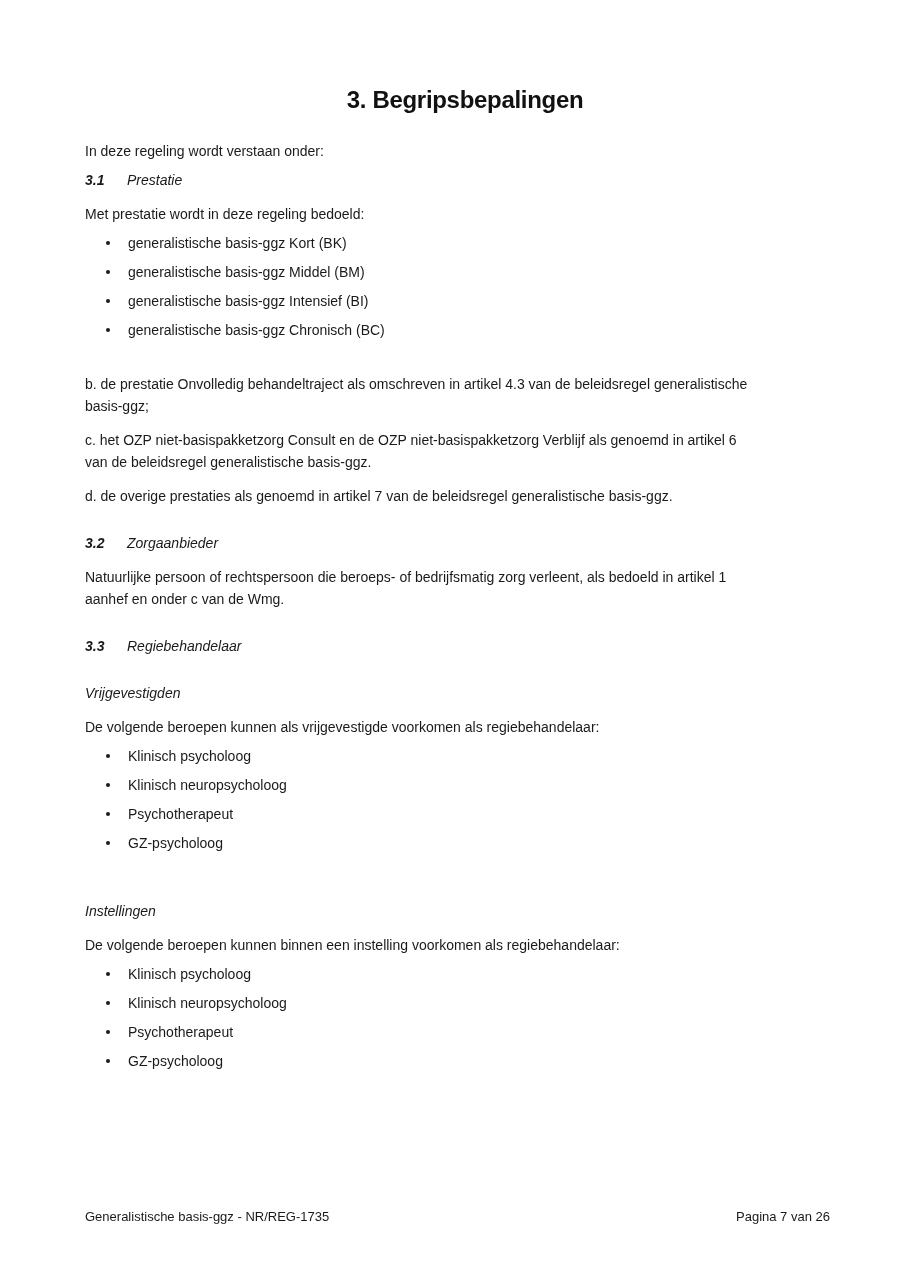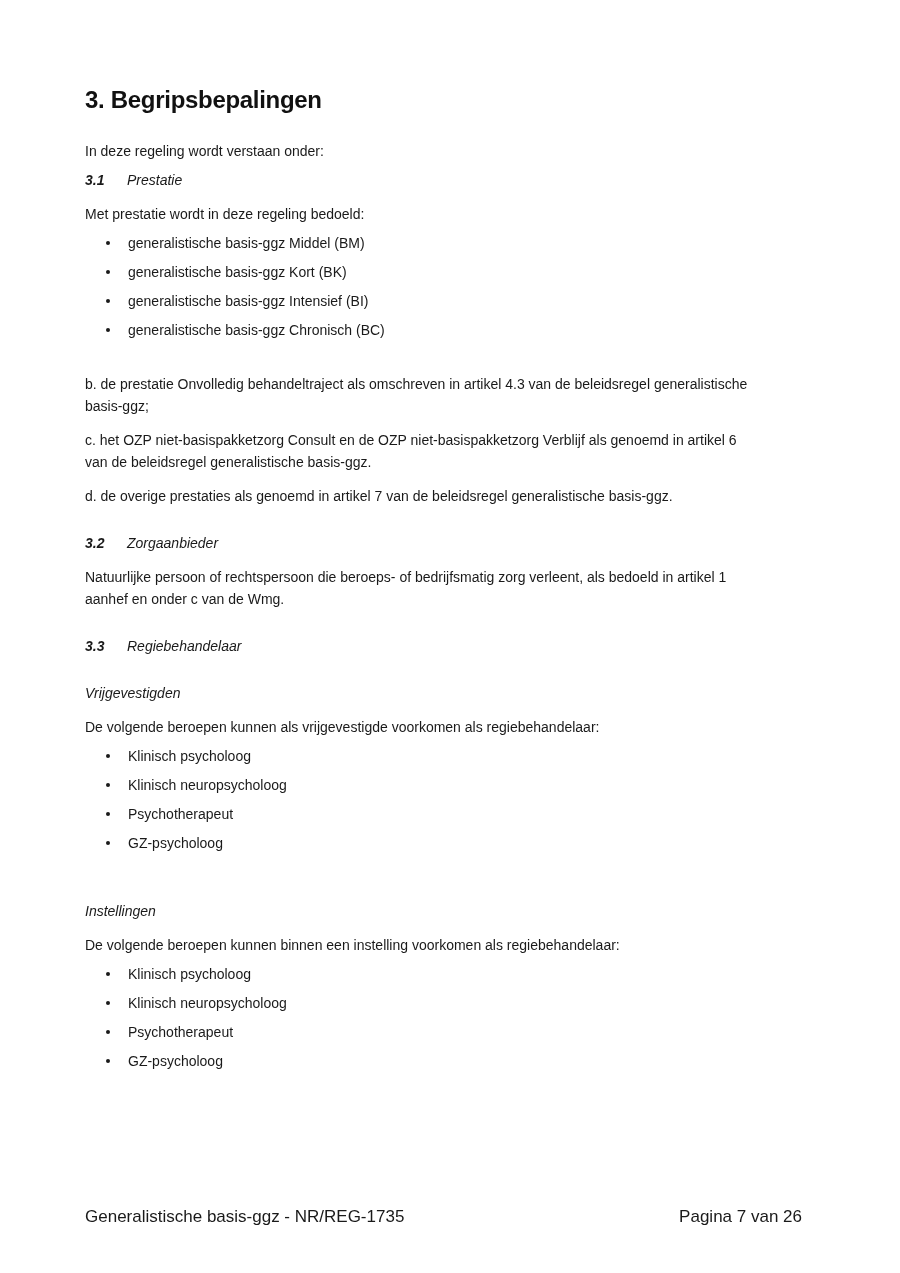--- a/index.html
+++ b/index.html
@@ -17,20 +17,21 @@
     padding: 86px 55px 0 85px;
     overflow: hidden;
   }
   h1.doc-title {
     font-size: 24px;
     font-weight: 700;
     letter-spacing: -0.3px;
     line-height: 1.15;
     margin: 0 0 26px 0;
     color: #111111;
+    text-align: center;
   }
   .par {
     font-size: 14px;
     line-height: 22px;
     margin: 12px 0 7px 0;
     white-space: pre-line;
   }
   .sec-heading {
     font-size: 14px;
     line-height: 22px;
@@ -69,46 +70,46 @@
     height: 4px;
     border-radius: 50%;
     background: #1a1a1a;
   }
   .mt-b   { margin-top: 32px; }
   .mt-sec { margin-top: 25px; }
   .mt-xl  { margin-top: 46px; font-style: italic; }
   .footer {
     position: absolute;
     left: 85px;
-    right: 98px;
+    right: 70px;
     top: 1208px;
     display: flex;
     justify-content: space-between;
-    font-size: 17px;
+    font-size: 13px;
     line-height: 18px;
     color: #1a1a1a;
   }
 </style>
 </head>
 <body>
 
 <div class="page">
 
   <h1 class="doc-title">3. Begripsbepalingen</h1>
 
   <p class="par">In deze regeling wordt verstaan onder:</p>
 
   <div class="sec-heading">
     <span class="sec-num">3.1</span><span class="sec-title">Prestatie</span>
   </div>
   <p class="par">Met prestatie wordt in deze regeling bedoeld:</p>
 
   <ul class="bullets">
+    <li><span class="dot"></span><span>generalistische basis-ggz Kort (BK)</span></li>
     <li><span class="dot"></span><span>generalistische basis-ggz Middel (BM)</span></li>
-    <li><span class="dot"></span><span>generalistische basis-ggz Kort (BK)</span></li>
     <li><span class="dot"></span><span>generalistische basis-ggz Intensief (BI)</span></li>
     <li><span class="dot"></span><span>generalistische basis-ggz Chronisch (BC)</span></li>
   </ul>
 
   <p class="par mt-b">b. de prestatie Onvolledig behandeltraject als omschreven in artikel 4.3 van de beleidsregel generalistische
 basis-ggz;</p>
   <p class="par">c. het OZP niet-basispakketzorg Consult en de OZP niet-basispakketzorg Verblijf als genoemd in artikel 6
 van de beleidsregel generalistische basis-ggz.</p>
   <p class="par">d. de overige prestaties als genoemd in artikel 7 van de beleidsregel generalistische basis-ggz.</p>
 

